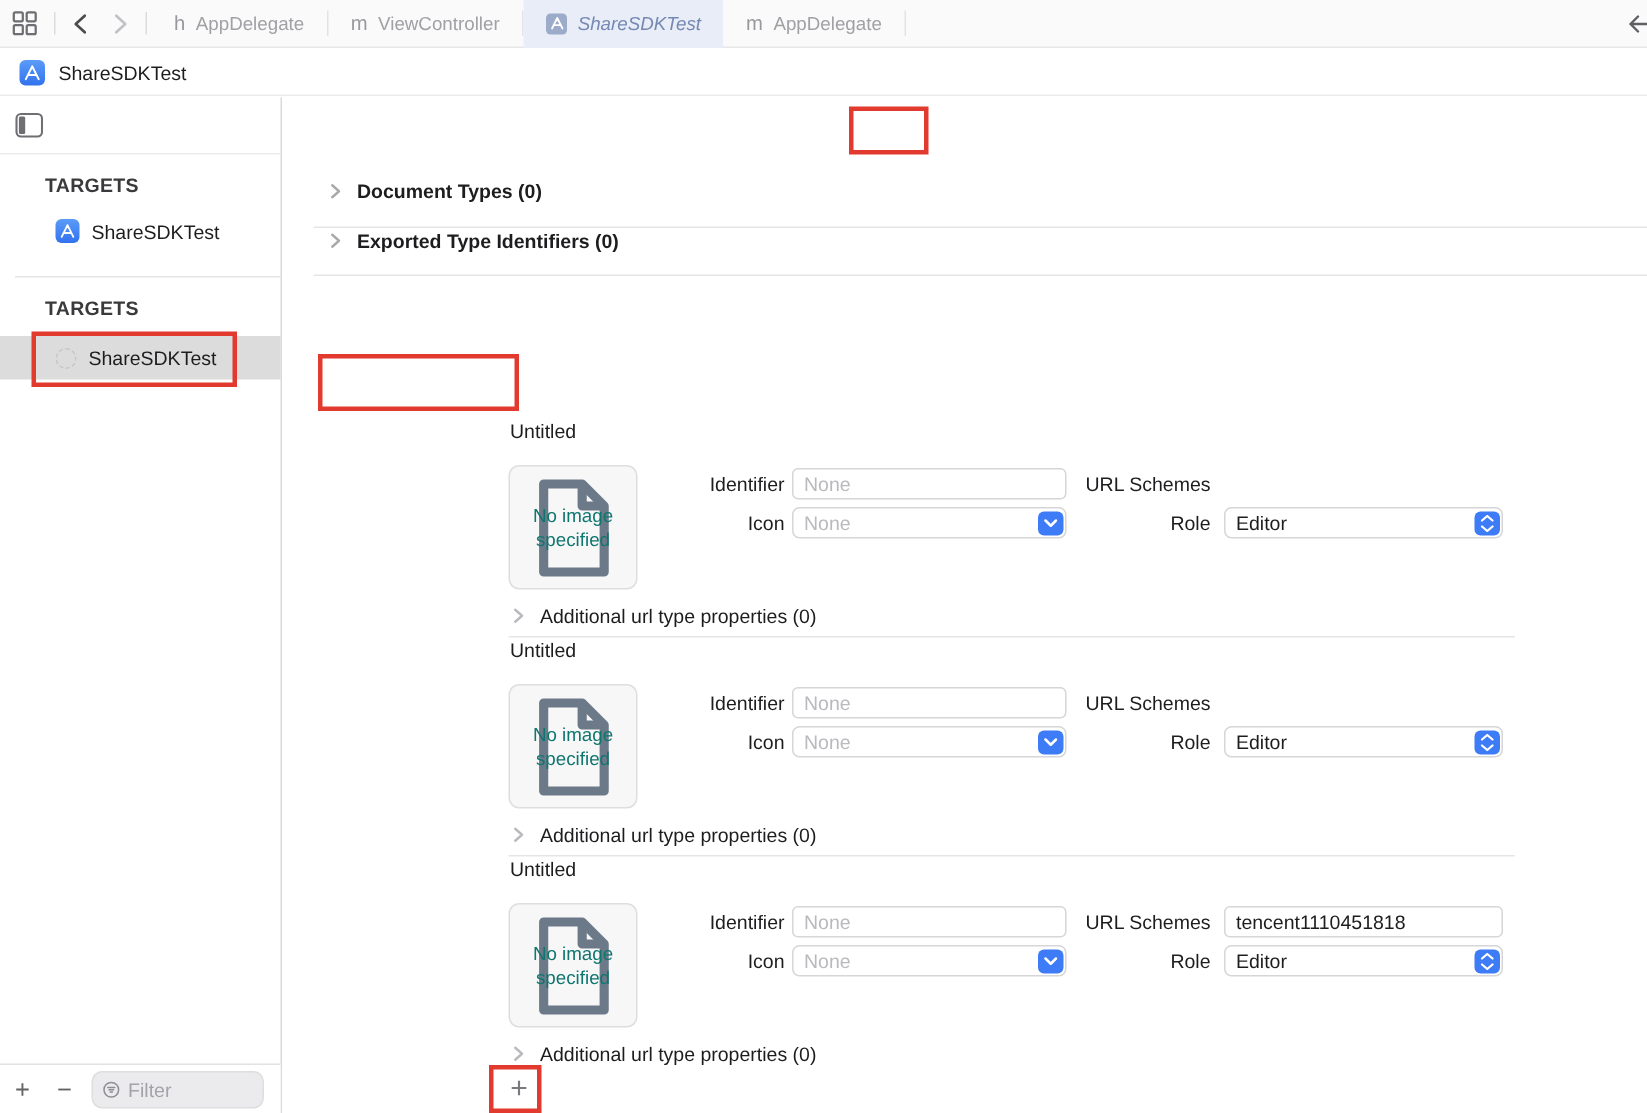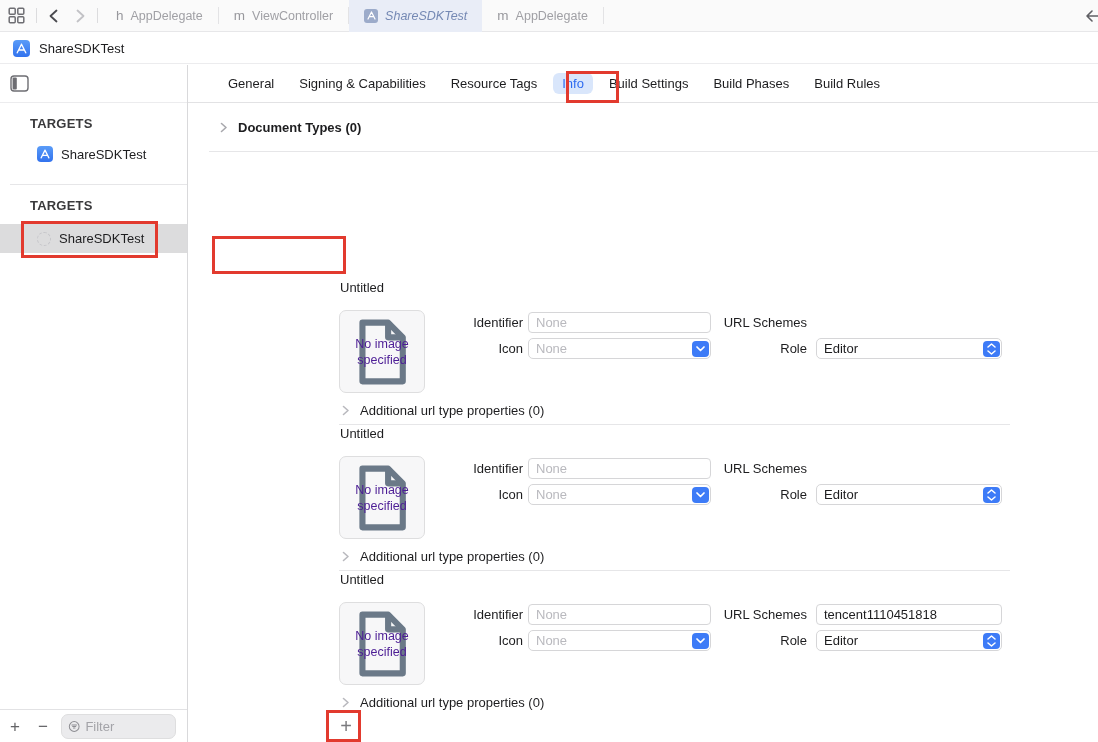--- a/index.html
+++ b/index.html
@@ -64,21 +64,21 @@
   .section-title { font-weight:700; }
   .chev { flex:0 0 auto; }
   .chev.down { transform:rotate(90deg); }
 
   .entry { position:absolute; left:0; right:0; height:146px; }
   .entry .divline { position:absolute; left:151px; right:88px; bottom:0; height:1px; background:#e6e6e8; }
   .entry-name { position:absolute; left:152px; top:1px; }
   .well { position:absolute; left:151px; top:31px; width:86px; height:83px; background:#f7f7f8;
     border:1px solid #dededf; border-radius:7px; display:flex; align-items:center; justify-content:center; }
   .well svg { position:absolute; opacity:.9; }
-  .well-text { position:relative; width:64px; text-align:center; color:#4c1d95; font-size:12.5px; line-height:1.28; }
+  .well-text { position:relative; width:64px; text-align:center; color:#0f766e; font-size:12.5px; line-height:1.28; }
   .flabel { position:absolute; text-align:right; color:#1d1d1f; }
   .l-identifier { left:240px; width:95px; top:36px; }
   .l-icon       { left:240px; width:95px; top:62px; }
   .l-schemes    { left:495px; width:124px; top:36px; }
   .l-role       { left:495px; width:124px; top:62px; }
   .field { position:absolute; height:21px; border:1px solid #d6d6d8; border-radius:4px;
     font:inherit; padding:0 7px; color:#1d1d1f; outline:0; background:#fff; }
   .field::placeholder { color:#b9b9be; }
   .f-identifier { left:340px; top:33px; width:183px; }
   .f-schemes    { left:628px; top:33px; width:186px; }
@@ -201,37 +201,34 @@
         <svg width="15" height="15" viewBox="0 0 16 16" fill="none" stroke="#8e8e93" stroke-width="1.3" stroke-linecap="round">
           <circle cx="8" cy="8" r="6.3"></circle>
             <path d="M5 6 H11 M6 8 H10 M7 10 H9"></path>
         </svg>
         <input placeholder="Filter" style="">
       </span>
     </div>
   </div>
 
   <div class="main">
-    <div class="editor-tabs">
-      <span class="etab">General</span>
-      <span class="etab">Signing &amp; Capabilities</span>
-      <span class="etab">Resource Tags</span>
-      <span class="etab selected">Info</span>
-      <span class="etab">Build Settings</span>
-      <span class="etab">Build Phases</span>
-      <span class="etab">Build Rules</span>
-    </div>
 
     <div class="content">
 
       <div class="section-row" style="top:0;height:48px">
         <svg class="chev" width="11" height="11" viewBox="0 0 11 11" fill="none" stroke="#a8a8ad" stroke-width="1.6" stroke-linecap="round" stroke-linejoin="round">
             <polyline points="3.5,1.5 8,5.5 3.5,9.5"></polyline>
           </svg>
         <span class="section-title">Document Types (0)</span>
+      </div>
+      <div class="section-row" style="top:34px;height:46px">
+        <svg class="chev" width="11" height="11" viewBox="0 0 11 11" fill="none" stroke="#a8a8ad" stroke-width="1.6" stroke-linecap="round" stroke-linejoin="round">
+            <polyline points="3.5,1.5 8,5.5 3.5,9.5"></polyline>
+          </svg>
+        <span class="section-title">Exported Type Identifiers (0)</span>
       </div>
 
       <div class="entry" style="top:175px">
         <div class="entry-name">Untitled</div>
         <div class="well">
           <svg width="56" height="66" viewBox="0 0 44 54" fill="none" stroke="#5c6c7c" stroke-width="5" stroke-linejoin="round">
               <path d="M6 3 H27 L39 15 V51 H6 Z"></path>
               <path d="M27 3 V15 H39"></path>
             </svg>
           <div class="well-text">No image specified</div>

